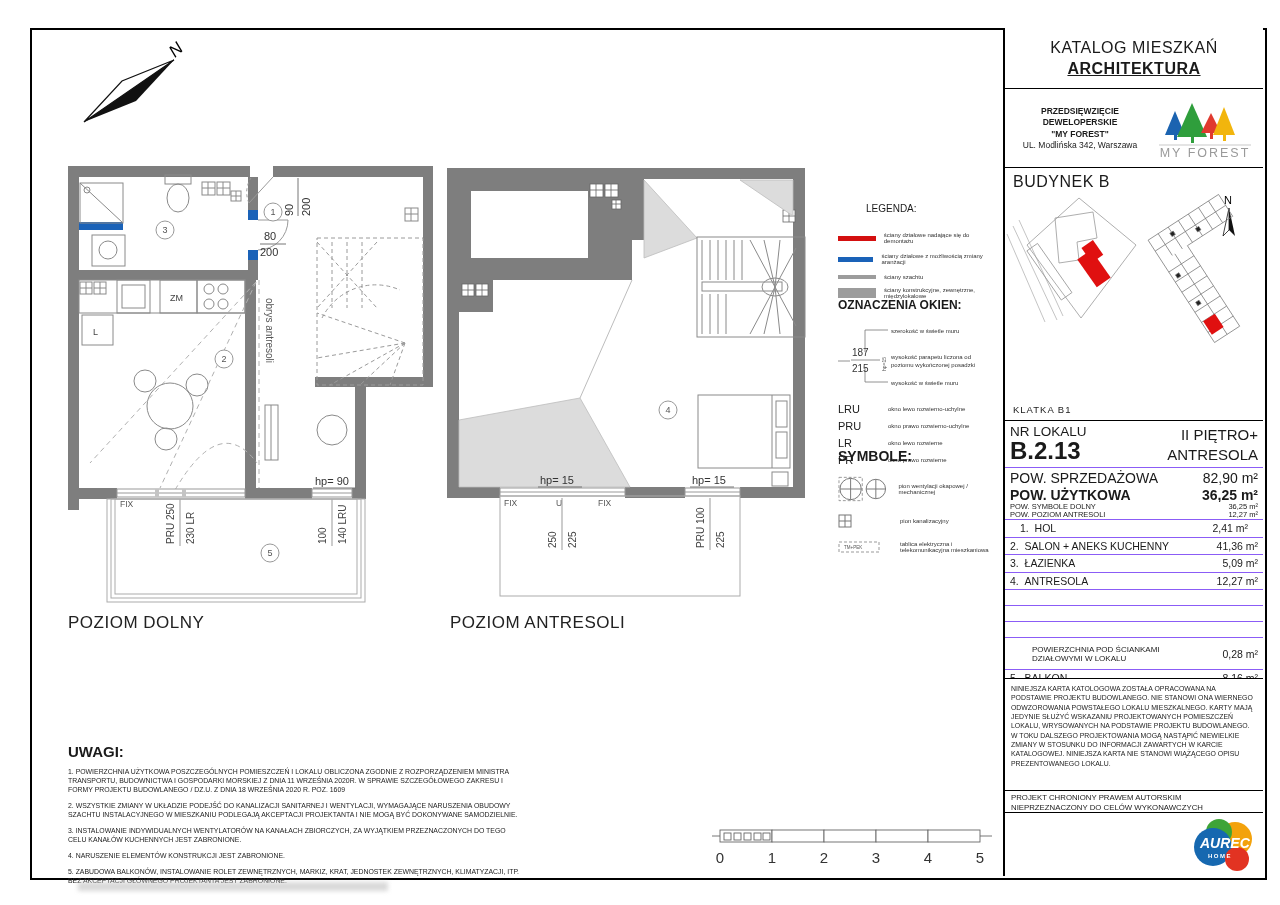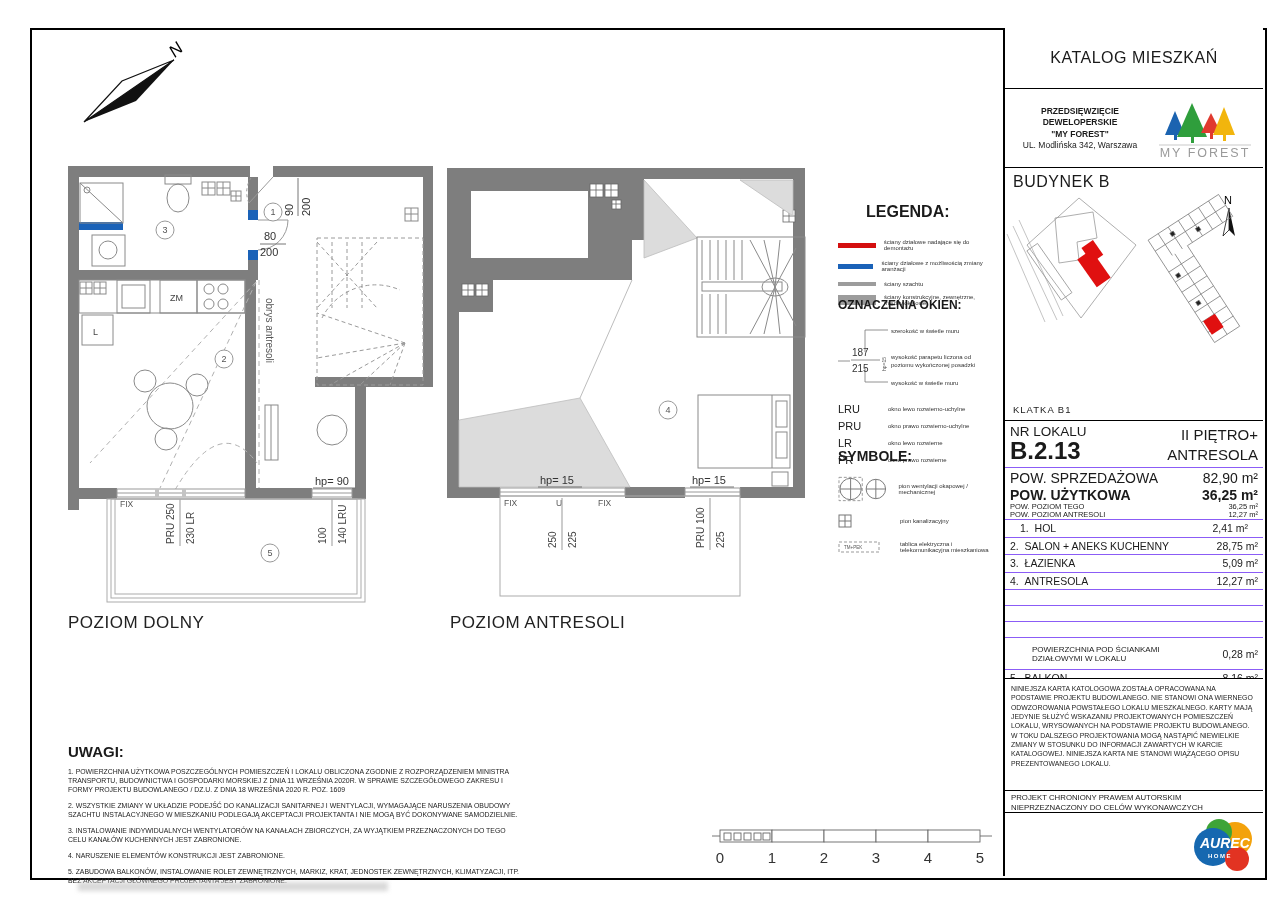--- a/index.html
+++ b/index.html
@@ -286,21 +286,21 @@
   <text x="252" y="326" font-size="11" fill="#333">hp= 15</text>
   <line x1="250" y1="329" x2="294" y2="329" stroke="#777"></line>
   <line x1="270" y1="340" x2="270" y2="392" stroke="#999"></line>
   <text transform="translate(264,390) rotate(-90)" font-size="10" fill="#444">PRU 100</text>
   <text transform="translate(284,390) rotate(-90)" font-size="10" fill="#444">225</text>
   <rect x="60" y="338" width="240" height="100" fill="none" stroke="#ababab"></rect>
 </svg>
 <div class="abs caption" style="left:450px;top:613px;">POZIOM ANTRESOLI</div>
 
 <div class="abs" style="left:838px;top:203px;width:162px;">
-  <div style="font-size:16px;font-weight:bold;padding-left:28px;">LEGENDA:</div>
+  <div style="font-size:10px;font-weight:normal;padding-left:28px;">LEGENDA:</div>
   <div style="margin-top:18px;display:flex;align-items:center;gap:8px;">
     <span class="legbar" style="width: 38px; height: 5px; background: rgb(212, 15, 15);"></span>
     <span style="font-size:6px;color:#333;">ściany działowe nadające się do demontażu</span>
   </div>
   <div style="margin-top:9px;display:flex;align-items:center;gap:8px;">
     <span class="legbar" style="width: 38px; height: 5px; background: rgb(26, 98, 184);"></span>
     <span style="font-size:6px;color:#333;">ściany działowe z możliwością zmiany aranżacji</span>
   </div>
   <div style="margin-top:9px;display:flex;align-items:center;gap:8px;">
     <span class="legbar" style="width: 38px; height: 4px; background: rgb(156, 156, 156);"></span>
@@ -411,20 +411,21 @@
     <text x="60" y="37">1</text>
     <text x="112" y="37">2</text>
     <text x="164" y="37">3</text>
     <text x="216" y="37">4</text>
     <text x="268" y="37">5</text>
   </g>
 </svg>
 
 <div class="abs panelbox t-center" style="top:28px;height:60px;display:flex;flex-direction:column;justify-content:center;gap:3px;">
   <div style="font-size:16px;letter-spacing:.5px;">KATALOG MIESZKAŃ</div>
+  <div style="font-size:16px;font-weight:bold;text-decoration:underline;letter-spacing:.5px;">ARCHITEKTURA</div>
 </div>
 
 <div class="abs panelbox sep" style="top:88px;height:79px;display:flex;align-items:center;">
   <div class="t-center" style="width:150px;font-size:8.5px;line-height:1.35;">
     <div style="font-weight:bold;">PRZEDSIĘWZIĘCIE</div>
     <div style="font-weight:bold;">DEWELOPERSKIE</div>
     <div style="font-weight:bold;">"MY FOREST"</div>
     <div>UL. Modlińska 342, Warszawa</div>
   </div>
   <svg width="100" height="60" viewBox="0 0 100 60">
@@ -503,37 +504,37 @@
     <span style="font-size:14px;">82,90 m²</span>
   </div>
   <div class="row" style="height:17px;">
     <span style="font-size:14px;font-weight:bold;">POW. UŻYTKOWA</span>
     <span style="font-size:14px;font-weight:bold;">36,25 m²</span>
   </div>
 </div>
 
 <div class="abs panelbox" style="top:502px;height:17px;padding:0 5px;box-sizing:border-box;">
   <div class="row small7" style="height:8.5px;">
-    <span>POW. POZIOM TEGO</span>
+    <span>POW. SYMBOLE DOLNY</span>
     <span>36,25 m²</span>
   </div>
   <div class="row small7" style="height:8.5px;">
     <span>POW. POZIOM ANTRESOLI</span>
     <span>12,27 m²</span>
   </div>
 </div>
 
 <div class="abs panelbox" style="top:519px;">
   <div class="row thin" style="height:16.5px;padding:0 15px;">
     <span style="font-size:10.5px;"><span>1.</span>&nbsp;&nbsp;<span>HOL</span></span>
     <span style="font-size:10.5px;">2,41 m²</span>
   </div>
   <div class="row thin" style="height:16.5px;padding:0 5px;">
     <span style="font-size:10.5px;"><span>2.</span>&nbsp;&nbsp;<span>SALON + ANEKS KUCHENNY</span></span>
-    <span style="font-size:10.5px;">28,75 m²</span>
+    <span style="font-size:10.5px;">41,36 m²</span>
   </div>
   <div class="row thin" style="height:16.5px;padding:0 5px;">
     <span style="font-size:10.5px;"><span>3.</span>&nbsp;&nbsp;<span>ŁAZIENKA</span></span>
     <span style="font-size:10.5px;">5,09 m²</span>
   </div>
   <div class="row thin" style="height:16.5px;padding:0 5px;">
     <span style="font-size:10.5px;"><span>4.</span>&nbsp;&nbsp;<span>ANTRESOLA</span></span>
     <span style="font-size:10.5px;">12,27 m²</span>
   </div>
   <div class="thin" style="height:15px;"></div>

